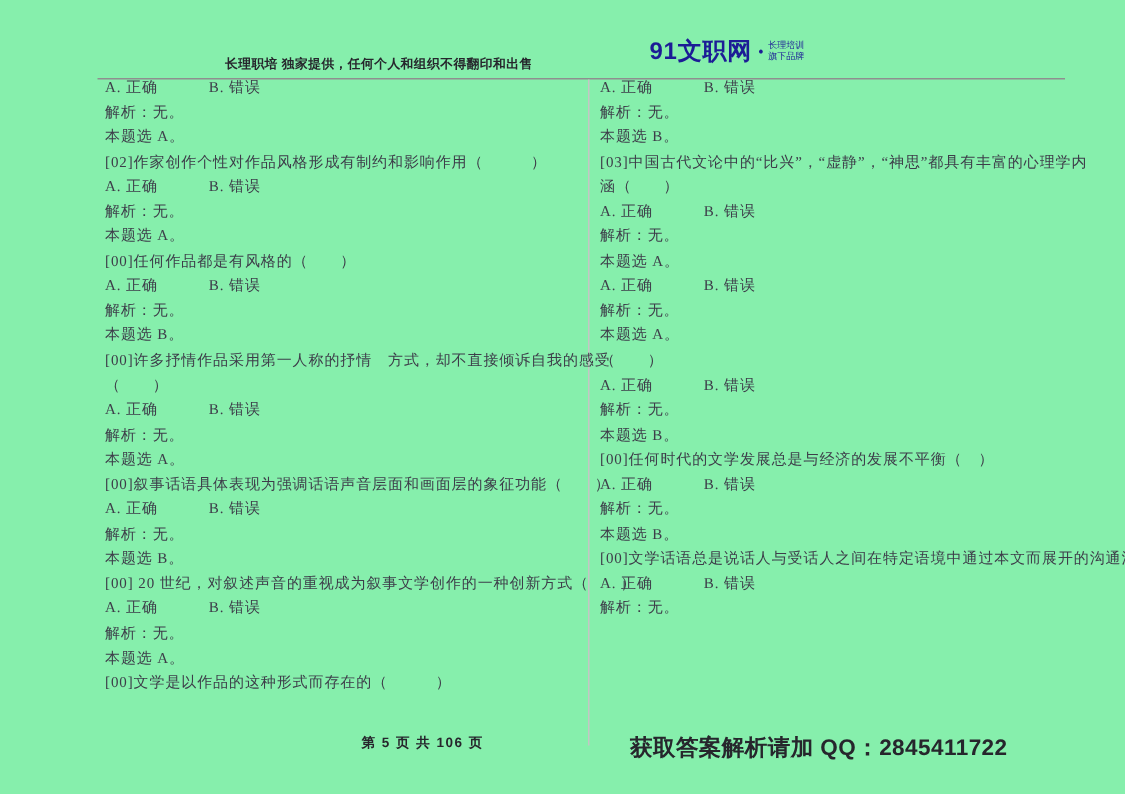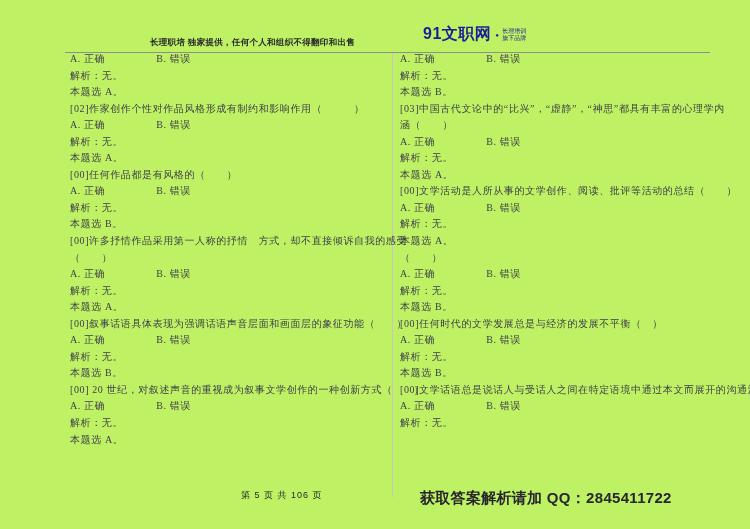--- a/index.html
+++ b/index.html
@@ -1,41 +1,41 @@
 <!DOCTYPE html>
 <html><head>
 <meta charset="utf-8">
 <style>
   * { margin: 0; padding: 0; box-sizing: border-box; }
   html, body { background: #ffffff; }
   .page {
     position: relative;
     width: 750px;
     height: 529px;
-    background: #bef264;
+    background: #86efac;
     overflow: hidden;
     font-family: "Liberation Serif", "DejaVu Serif", serif;
     color: #3d3d49;
   }
 
   
   .header-notice {
     position: absolute;
     left: 150px;
     top: 37px;
     font-size: 8.5px;
     font-weight: bold;
     letter-spacing: 0.3px;
     color: #26262c;
     font-family: "Liberation Sans", "DejaVu Sans", sans-serif;
     white-space: nowrap;
   }
   .logo-block {
     position: absolute;
-    left: 423px;
+    left: 433px;
     top: 24px;
     display: flex;
     align-items: center;
     white-space: nowrap;
   }
   .logo-brand {
     font-size: 16px;
     font-weight: bold;
     color: #1c1c96;
     font-family: "Liberation Sans", "DejaVu Sans", sans-serif;
@@ -82,29 +82,29 @@
     letter-spacing: 0.6px;
   }
   .column.left  { left: 70px;  width: 320px; }
   .column.right { left: 400px; width: 312px; }
   .line {
     height: 16.55px;
     line-height: 16.55px;
     white-space: nowrap;
     overflow: visible;
   }
-  .opt-b { margin-left: 51px; }
+  .opt-b { margin-left: 34px; }
 
   
   .footer-page {
     position: absolute;
     left: 241px;
     top: 489px;
     font-size: 9px;
-    font-weight: normal;
+    font-weight: bold;
     letter-spacing: 1px;
     color: #26262c;
     font-family: "Liberation Sans", "DejaVu Sans", sans-serif;
     white-space: nowrap;
   }
   .footer-contact {
     position: absolute;
     left: 420px;
     top: 489px;
     font-size: 15px;
@@ -153,32 +153,32 @@
       <div class="line">解析：无。</div>
       <div class="line">本题选 A。</div>
       <div class="line">[00]叙事话语具体表现为强调话语声音层面和画面层的象征功能（　　）</div>
       <div class="line"><span>A. 正确</span><span class="opt-b">B. 错误</span></div>
       <div class="line">解析：无。</div>
       <div class="line">本题选 B。</div>
       <div class="line">[00] 20 世纪，对叙述声音的重视成为叙事文学创作的一种创新方式（　　）</div>
       <div class="line"><span>A. 正确</span><span class="opt-b">B. 错误</span></div>
       <div class="line">解析：无。</div>
       <div class="line">本题选 A。</div>
+      <div class="line">[00]文学是以作品的这种形式而存在的（　　　）</div>
     </div>
 
   <div class="column right">
       <div class="line"><span>A. 正确</span><span class="opt-b">B. 错误</span></div>
       <div class="line">解析：无。</div>
       <div class="line">本题选 B。</div>
       <div class="line">[03]中国古代文论中的“比兴”，“虚静”，“神思”都具有丰富的心理学内</div>
       <div class="line">涵（　　）</div>
       <div class="line"><span>A. 正确</span><span class="opt-b">B. 错误</span></div>
       <div class="line">解析：无。</div>
       <div class="line">本题选 A。</div>
-      <div class="line">[00]文学活动是人所从事的文学创作、阅读、批评等活动的总结（　　）</div>
       <div class="line"><span>A. 正确</span><span class="opt-b">B. 错误</span></div>
       <div class="line">解析：无。</div>
       <div class="line">本题选 A。</div>
       <div class="line">（　　）</div>
       <div class="line"><span>A. 正确</span><span class="opt-b">B. 错误</span></div>
       <div class="line">解析：无。</div>
       <div class="line">本题选 B。</div>
       <div class="line">[00]任何时代的文学发展总是与经济的发展不平衡（　）</div>
       <div class="line"><span>A. 正确</span><span class="opt-b">B. 错误</span></div>
       <div class="line">解析：无。</div>

